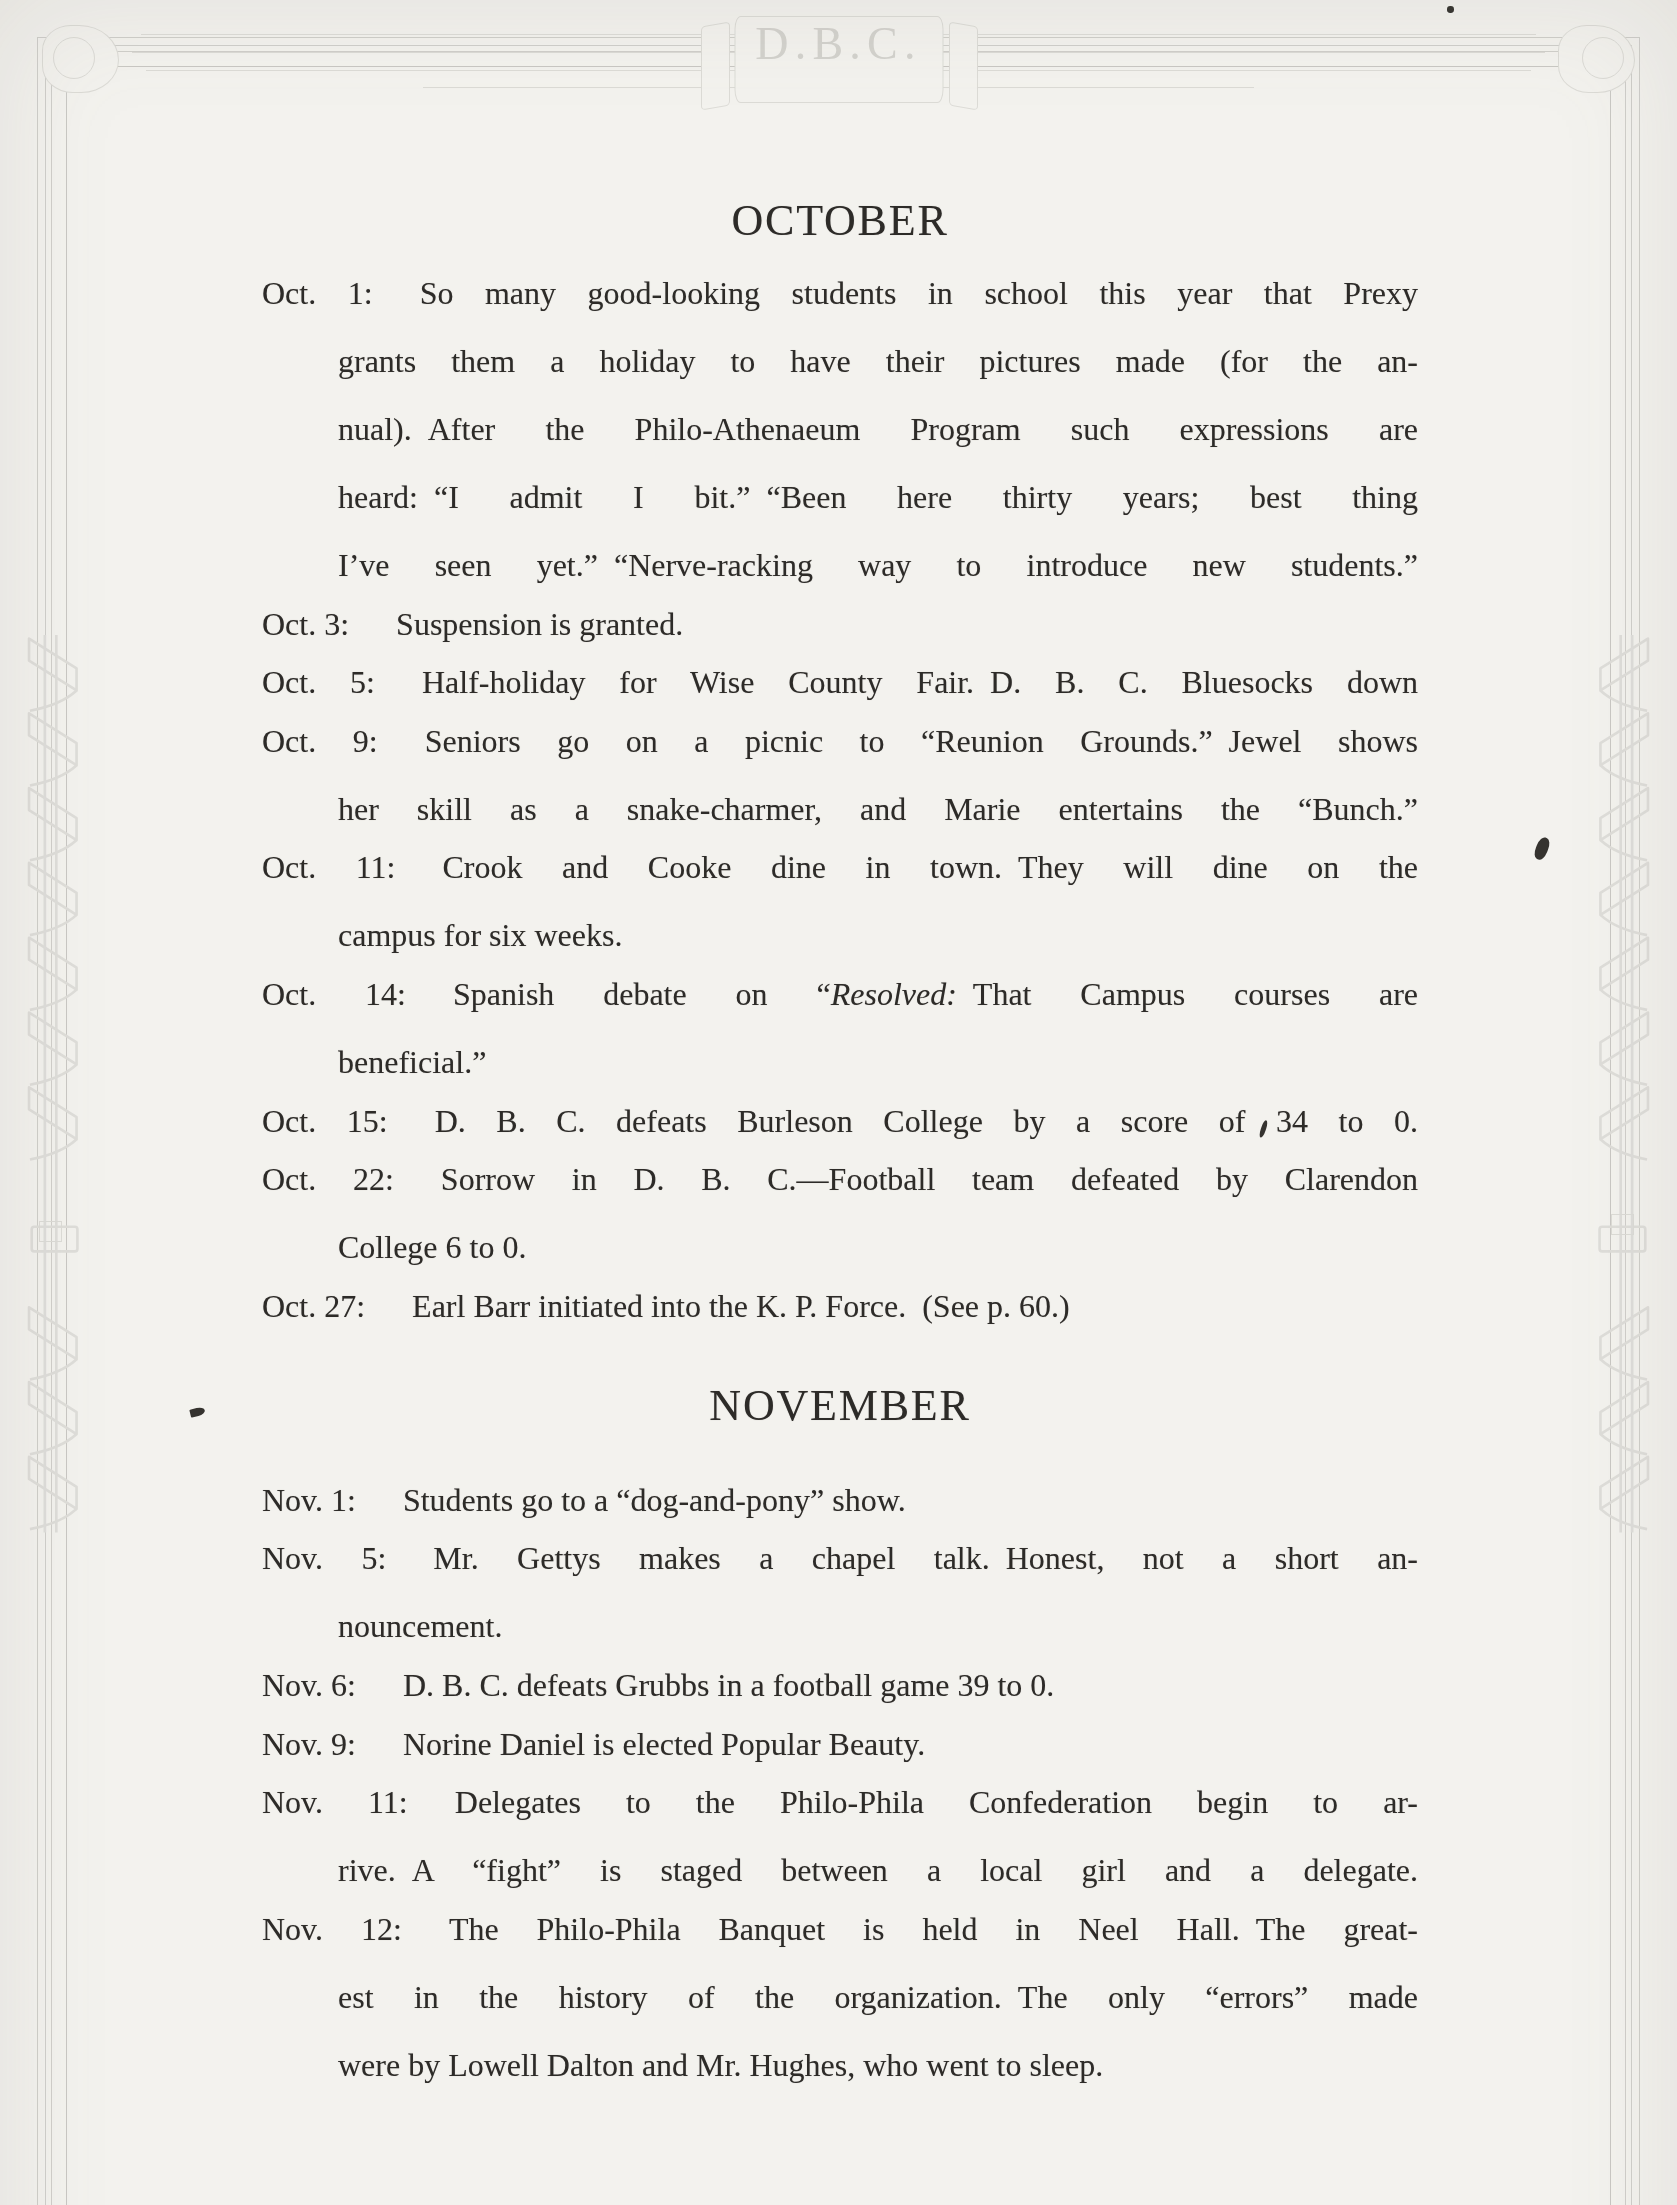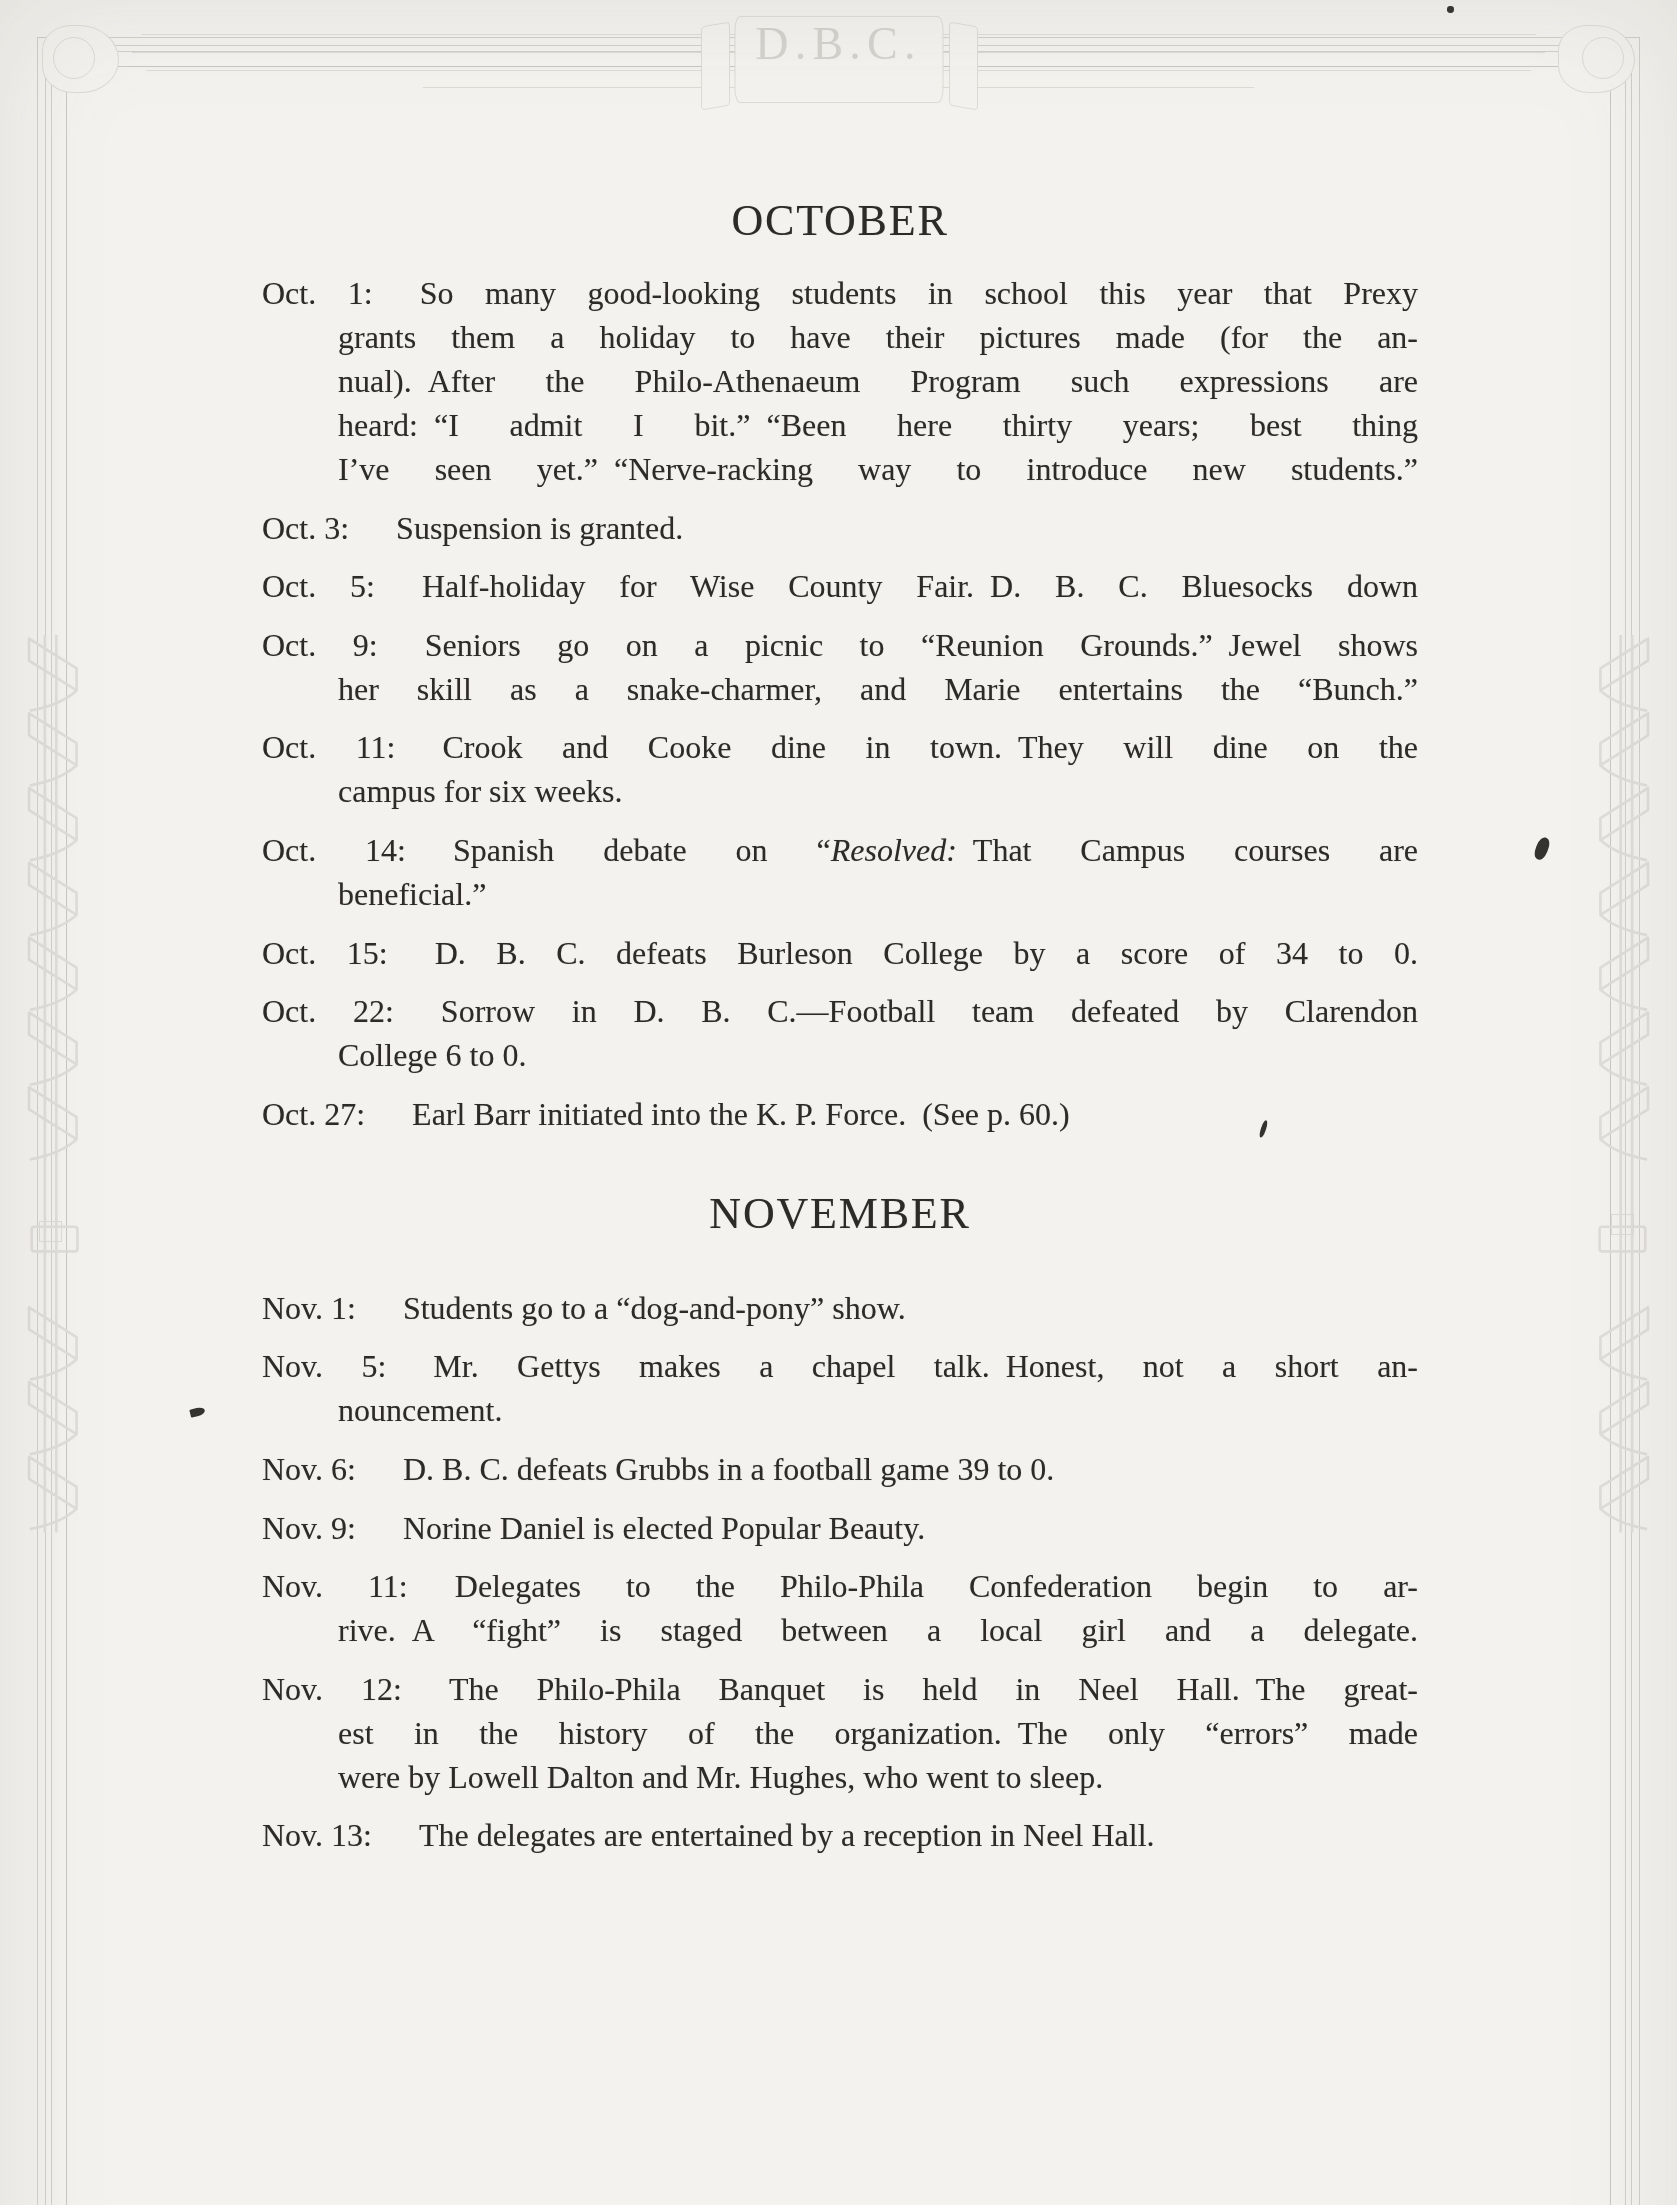--- a/index.html
+++ b/index.html
@@ -54,21 +54,21 @@
 
   
   #content{position:absolute;left:262px;top:192px;width:1156px;}
   .month-heading{font-size:44px;line-height:57px;letter-spacing:1.8px;text-align:center;
     margin:0 0 22px 0;font-weight:normal;
     text-shadow:0 0 0.9px rgba(45,43,40,.30);}
   #content .month-heading:not(:first-child){margin:49px 0 44px 0;}
   .entry{margin-bottom:14.6px;}
   .line{font-size:32px;line-height:44px;min-height:44px;
     text-shadow:0 0 0.9px rgba(45,43,40,.28);}
-  .line.cont{padding-left:76px;}
+  .line.cont{padding-left:76px;margin-top:24px;}
   .line.justify{text-align:justify;text-align-last:justify;}
   .date{margin-right:31px;white-space:normal;}
   .italic{font-style:italic;}
 
   .vignette{position:absolute;inset:0;pointer-events:none;
     box-shadow:inset 0 0 115px rgba(120,116,108,.14);}
 </style>
 </head>
 <body>
 
@@ -194,19 +194,16 @@
     </div>
     <div class="entry">
       <div class="line justify"><span class="date">Nov. 11:</span> Delegates to the Philo-Phila Confederation begin to ar-</div>
       <div class="line cont justify">rive. A “fight” is staged between a local girl and a delegate.</div>
     </div>
     <div class="entry">
       <div class="line justify"><span class="date">Nov. 12:</span> The Philo-Phila Banquet is held in Neel Hall. The great-</div>
       <div class="line cont justify">est in the history of the organization. The only “errors” made</div>
       <div class="line cont">were by Lowell Dalton and Mr. Hughes, who went to sleep.</div>
     </div>
-    <div class="entry">
-      <div class="line"><span class="date">Nov. 13:</span> The delegates are entertained by a reception in Neel Hall.</div>
-    </div>
   </div>
 
 <div class="vignette"></div>
 
 
 </body></html>

